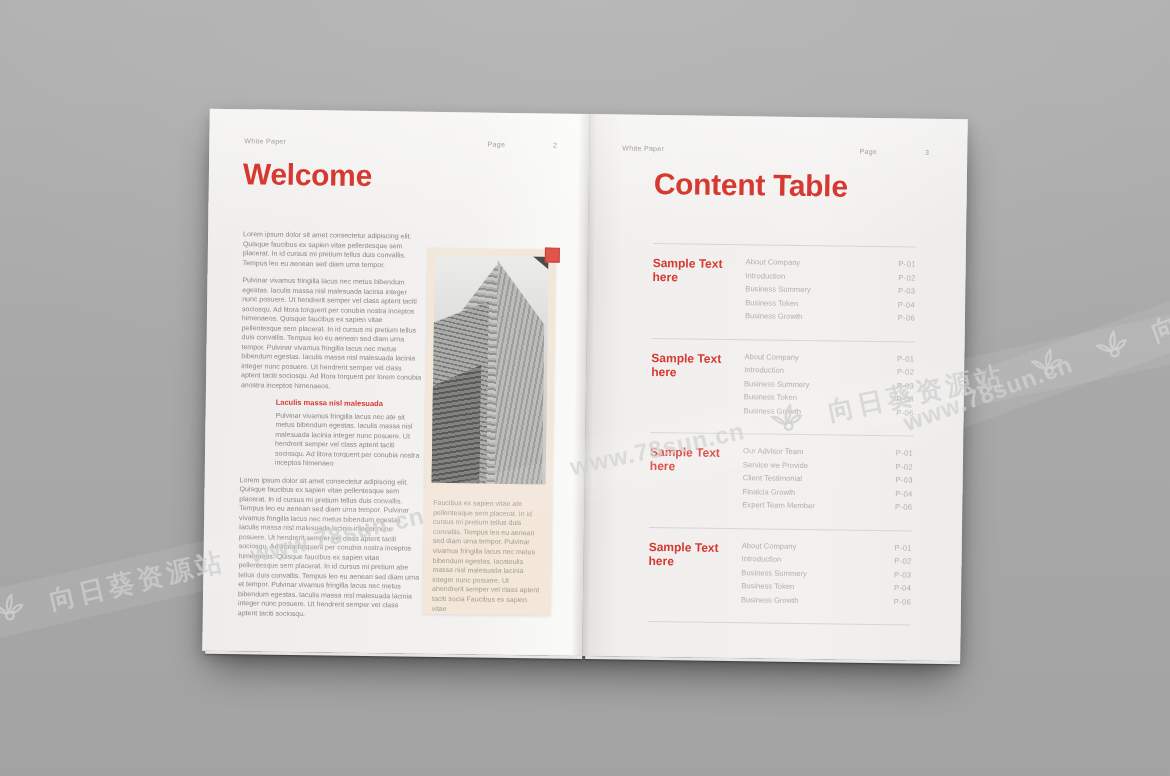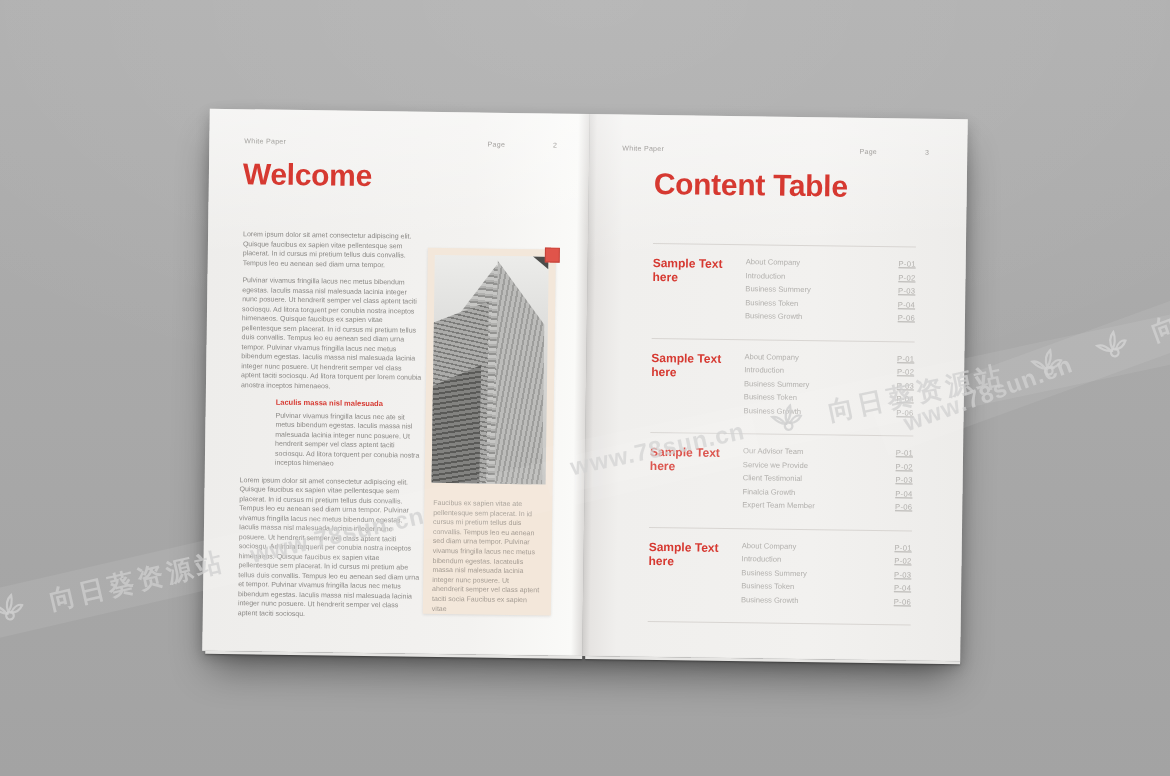--- a/index.html
+++ b/index.html
@@ -70,21 +70,21 @@
       font-size:7px;line-height:9.6px;color:#a59d94;}
   
   .rp-title{top:52px;left:65px;}
   .toc{position:absolute;top:128px;left:65px;width:263px;}
   .toc-rule{height:1px;background:var(--rule);}
   .toc-group{display:flex;padding:10px 0 16px;}
   .toc-label{width:93px;padding-top:2px;font-size:12px;font-weight:bold;color:var(--accent);}
   .toc-items{flex:1;display:flex;flex-direction:column;}
   .toc-row{display:flex;align-items:center;height:13.5px;font-size:7.6px;color:var(--muted);}
   .toc-row .t{flex:1;}
-  .toc-row .p{letter-spacing:0.3px;text-decoration:underline;}
+  .toc-row .p{letter-spacing:0.3px;}
   
   .wm{position:absolute;z-index:5;display:flex;align-items:center;gap:26px;white-space:nowrap;
       color:rgba(208,208,208,0.82);transform-origin:left center;pointer-events:none;
       padding:7px 26px;background:rgba(255,255,255,0.08);min-width:760px;}
   .wm .url{font-size:24px;letter-spacing:1px;font-weight:bold;opacity:0.9;}
   .wm .site{font-size:26px;letter-spacing:4px;font-weight:bold;opacity:0.9;}
   .wm svg{width:34px;height:34px;flex:0 0 auto;}
   .wm-1{left:880px;top:408px;transform:rotate(-20deg);}
   .wm-2{left:545px;top:448px;transform:rotate(-12deg);}
   .wm-3{left:-34px;top:596px;transform:rotate(-13deg);}

